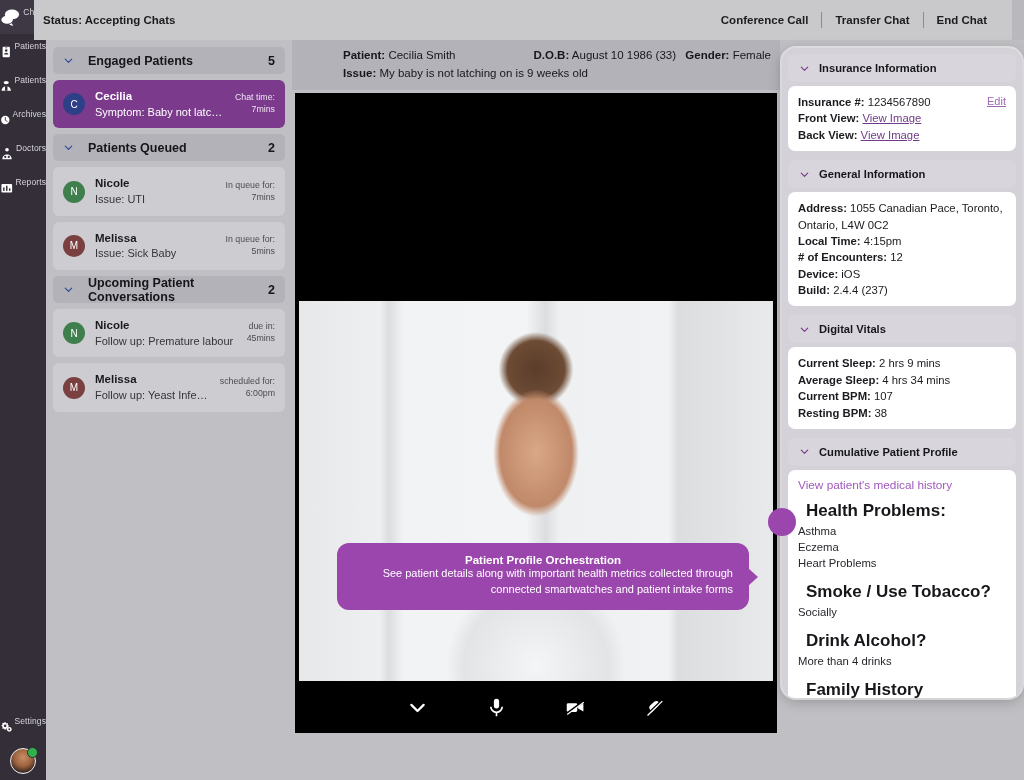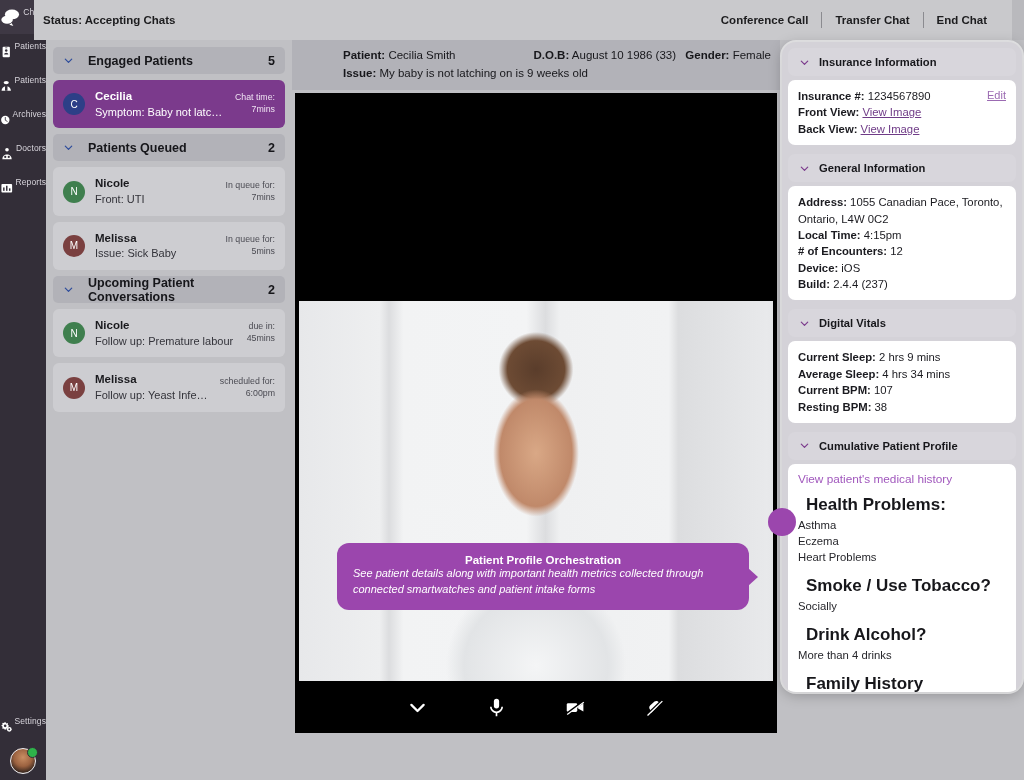--- a/index.html
+++ b/index.html
@@ -125,21 +125,21 @@
       radial-gradient(ellipse 120px 120px at 50% 96%, #f4f5f6 0%, #e2e4e6 60%, rgba(226,228,230,0) 75%),
       linear-gradient(90deg,#e7e8ea 0%,#eeeff0 17%,#dcdddf 19%,#f2f3f4 22%,#f3f4f5 48%,#dcdddf 52%,#eff0f1 55%,#f1f2f3 78%,#dcdddf 80%,#e9eaec 100%);
     filter: blur(0.4px);
   }
   .tip {
     position: absolute; left: 42px; top: 450px;
     width: 412px; background: #9b46ad; border-radius: 12px;
     padding: 11px 16px 13px 16px; color: #fff;
   }
   .tip-title { font-size: 11.5px; font-weight: bold; text-align: center; }
-  .tip-body { font-size: 11px; line-height: 1.42; text-align: left; font-style: italic; }
+  .tip-body { font-size: 11px; line-height: 1.42; text-align: right; }
   .tip-arrow {
     position: absolute; right: -9px; top: 50%; margin-top: -9px;
     width: 0; height: 0;
     border-top: 9px solid transparent; border-bottom: 9px solid transparent;
     border-left: 10px solid #9b46ad;
   }
   .tip-dot {
     position: absolute; left: 768px; top: 508px;
     width: 28px; height: 28px; border-radius: 50%;
     background: #9b46ad; z-index: 40;
@@ -151,21 +151,21 @@
   .vicon { width: 21px; height: 21px; fill: #fff; stroke: #fff; cursor: pointer; }
 
   
   .right {
     position: absolute; left: 780px; top: 40px;
     width: 244px; height: 740px;
     background: #c0c0c4; padding: 5px;
     overflow: hidden;
   }
   .hl {
-    position: absolute; left: 782px; top: 42px;
+    position: absolute; left: 782px; top: 48px;
     width: 240px; height: 650px;
     background: #d4d2d8; border-radius: 14px;
     box-shadow: 0 0 0 2px rgba(255,255,255,.55), 0 3px 14px rgba(0,0,0,.25);
     padding: 6px; z-index: 20; overflow: hidden;
   }
   .card { background: #ffffff; border-radius: 7px; padding: 8px 10px; margin-bottom: 9px; }
   .acc-head {
     background: #d8d6dc; border-radius: 7px; height: 28px;
     display: flex; align-items: center; padding: 0 11px; margin-bottom: 4px; cursor: pointer;
   }
@@ -296,21 +296,21 @@
         <svg class="chev" viewBox="0 0 24 24">
           <path d="M5 9l7 7 7-7" stroke-linecap="round" stroke-linejoin="round"></path>
         </svg>
         <span class="sec-title">Patients Queued</span>
         <span class="sec-count">2</span>
       </div>
       <div class="row">
         <div class="ava" style="background:#3f7f4e">N</div>
         <div class="row-mid">
           <div class="row-name">Nicole</div>
-          <div class="row-sub">Front: UTI</div>
+          <div class="row-sub">Issue: UTI</div>
         </div>
         <div class="row-right">
           <div class="row-rl">In queue for:</div>
           <div class="row-rv">7mins</div>
         </div>
       </div>
       <div class="row">
         <div class="ava" style="background:#7a4040">M</div>
         <div class="row-mid">
           <div class="row-name">Melissa</div>

